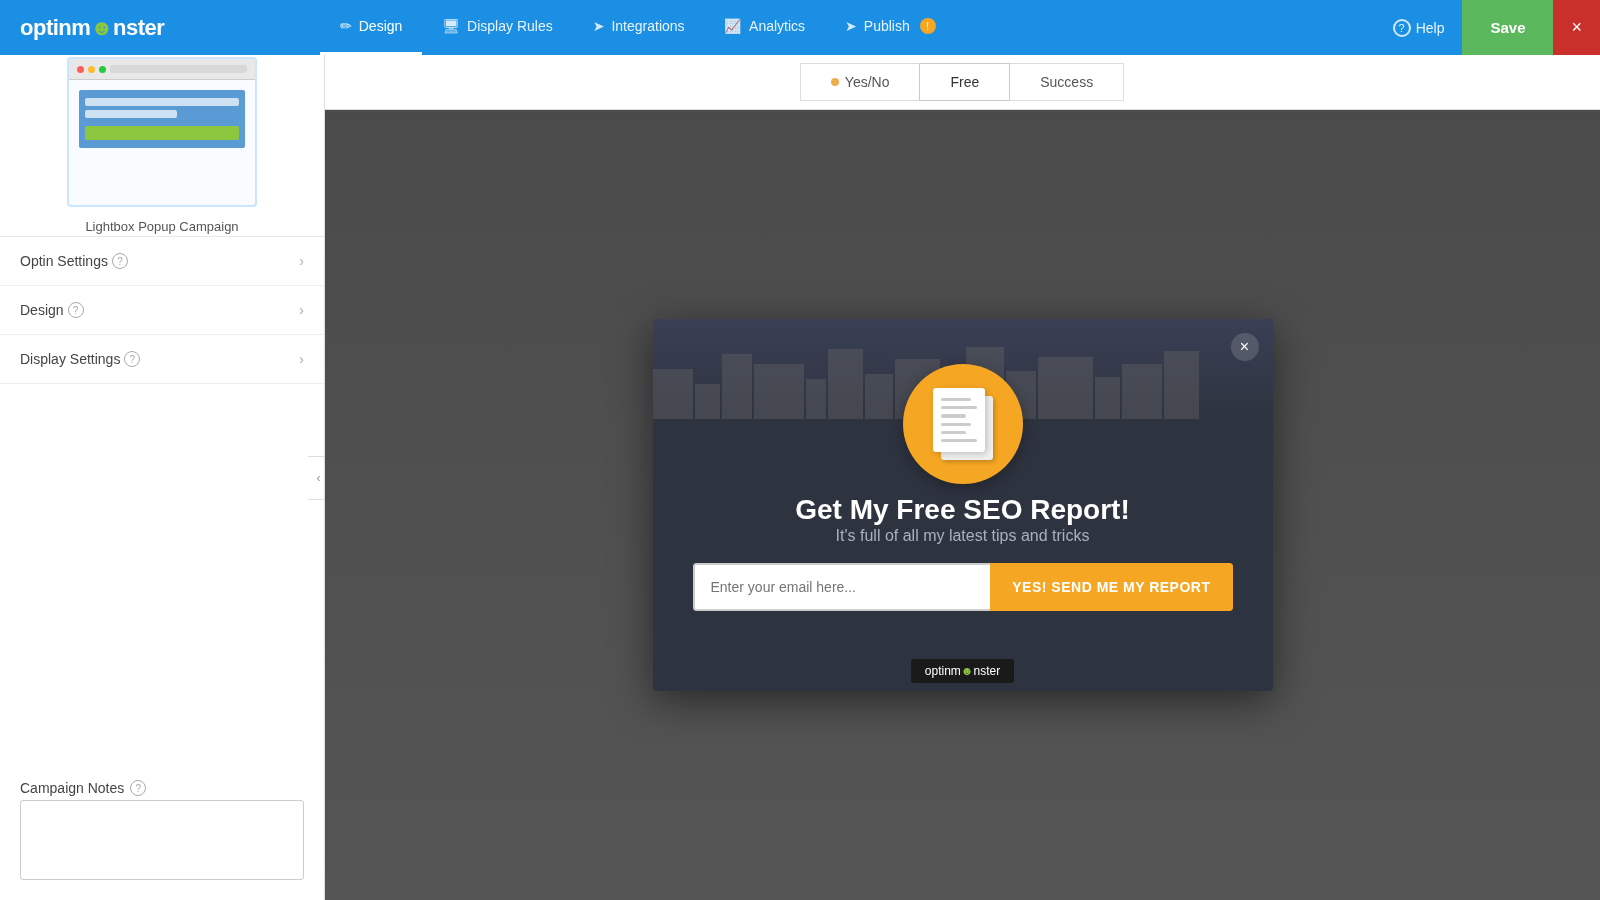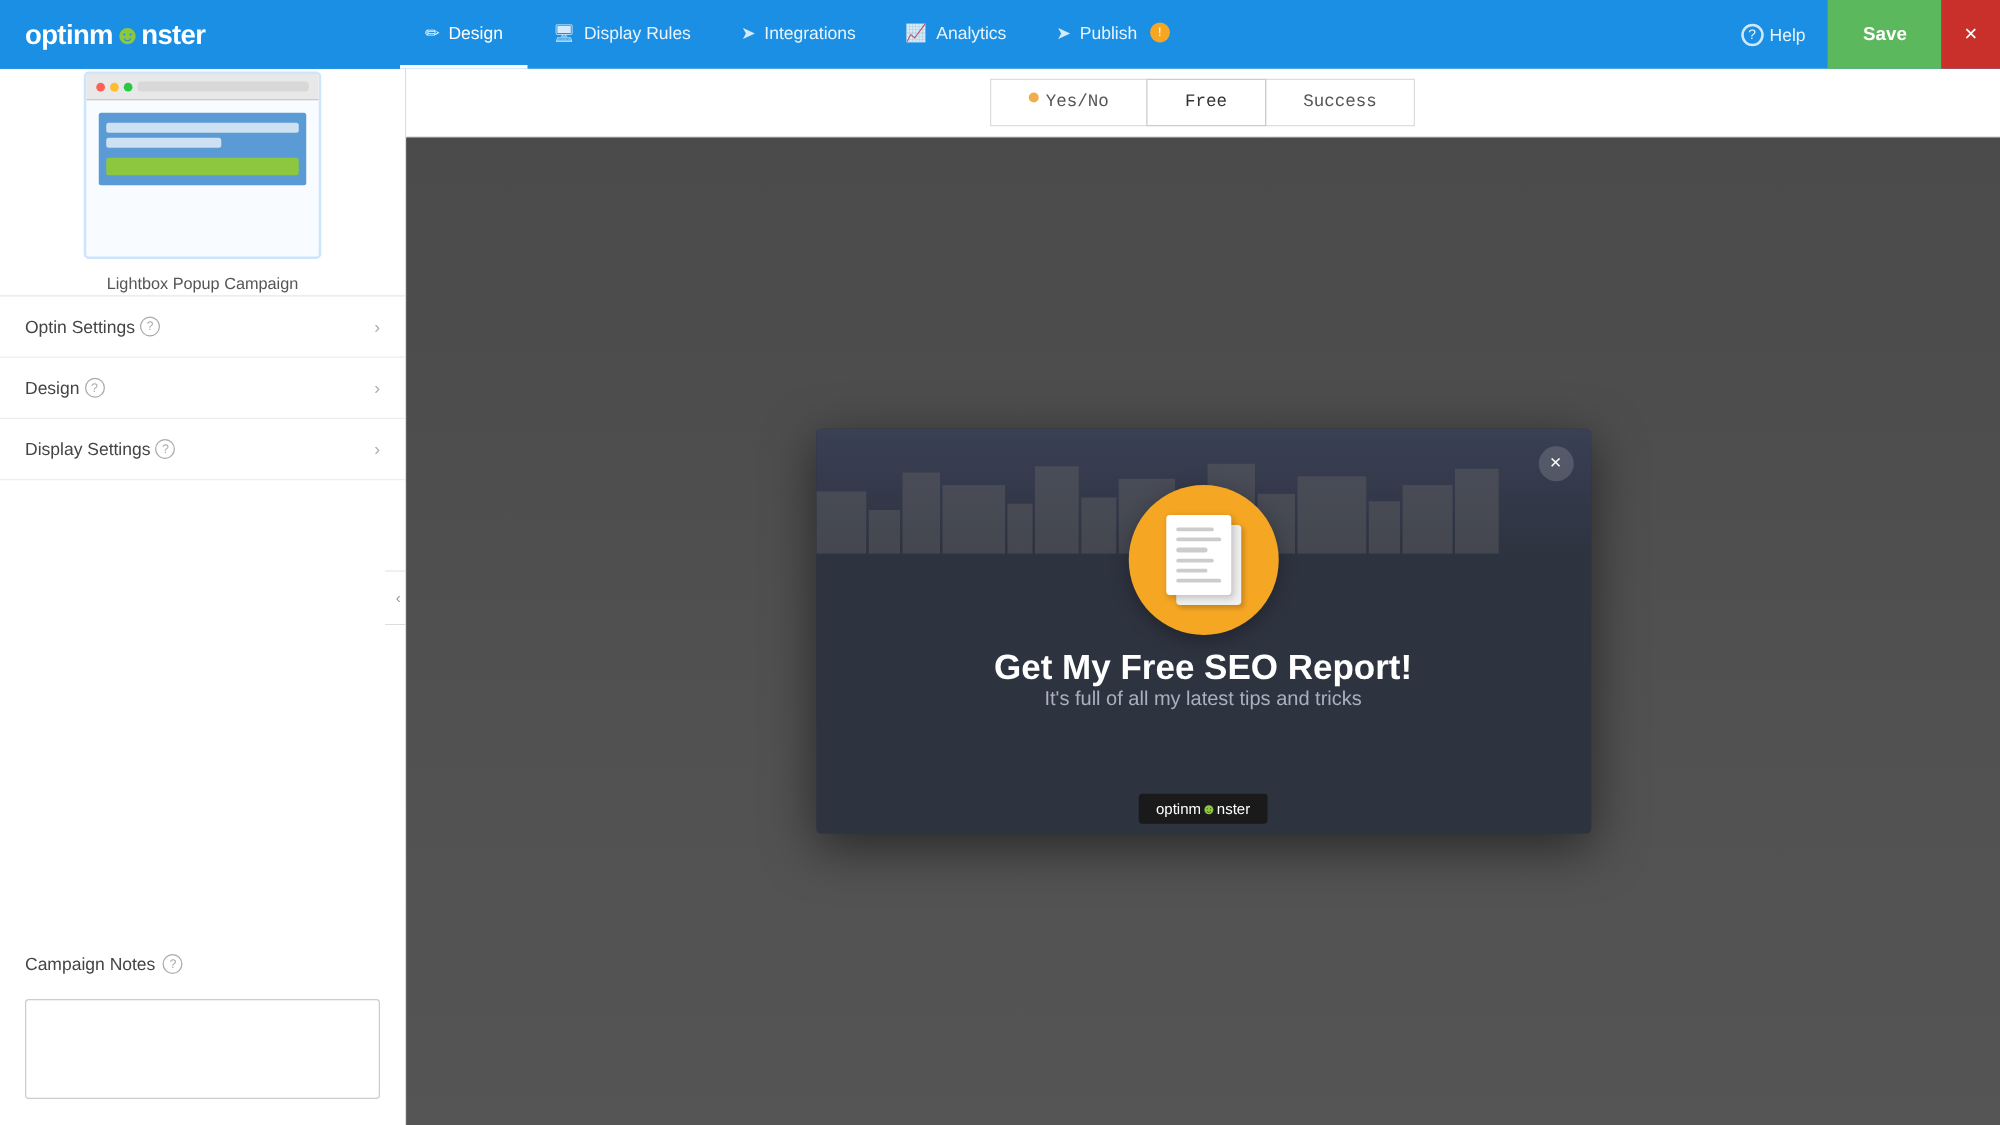--- a/index.html
+++ b/index.html
@@ -228,21 +228,21 @@
     
     .campaign-notes-section {
       padding: 16px 20px;
     }
     .campaign-notes-label {
       display: flex;
       align-items: center;
       gap: 6px;
       font-size: 14px;
       color: #444;
-      margin-bottom: 20px;
+      margin-bottom: 4px;
     }
     .notes-textarea {
       width: 100%;
       height: 80px;
       border: 1px solid #ccc;
       border-radius: 3px;
       resize: none;
       padding: 6px;
       font-size: 12px;
       color: #555;
@@ -289,22 +289,22 @@
       gap: 0;
     }
     .tab-item {
       padding: 10px 30px;
       font-size: 14px;
       cursor: pointer;
       color: #555;
       border: 1px solid #ddd;
       margin-left: -1px;
       display: flex;
+      align-items: center;
       gap: 6px;
-      font-family: Liberation Mono, monospace;
     }
     .tab-item.active {
       background: #fff;
       color: #333;
       font-weight: 500;
       border-color: #ccc;
       z-index: 1;
     }
     .tab-dot {
       width: 8px;
@@ -637,20 +637,24 @@
                 <div class="doc-line short"></div>
                 <div class="doc-line"></div>
               </div>
             </div>
           </div>
         </div>
 
         <div class="popup-body">
           <div class="popup-title">Get My Free SEO Report!</div>
           <div class="popup-subtitle">It's full of all my latest tips and tricks</div>
+          <div class="popup-form">
+            <input class="popup-email-input" type="email" placeholder="Enter your email here..." style="">
+            <button class="popup-cta-btn">YES! SEND ME MY REPORT</button>
+          </div>
         </div>
 
         <div class="popup-footer">
           <div class="powered-badge">
             <span>optinm<span class="powered-monster">☻</span>nster</span>
           </div>
         </div>
       </div>
     </div>
 

